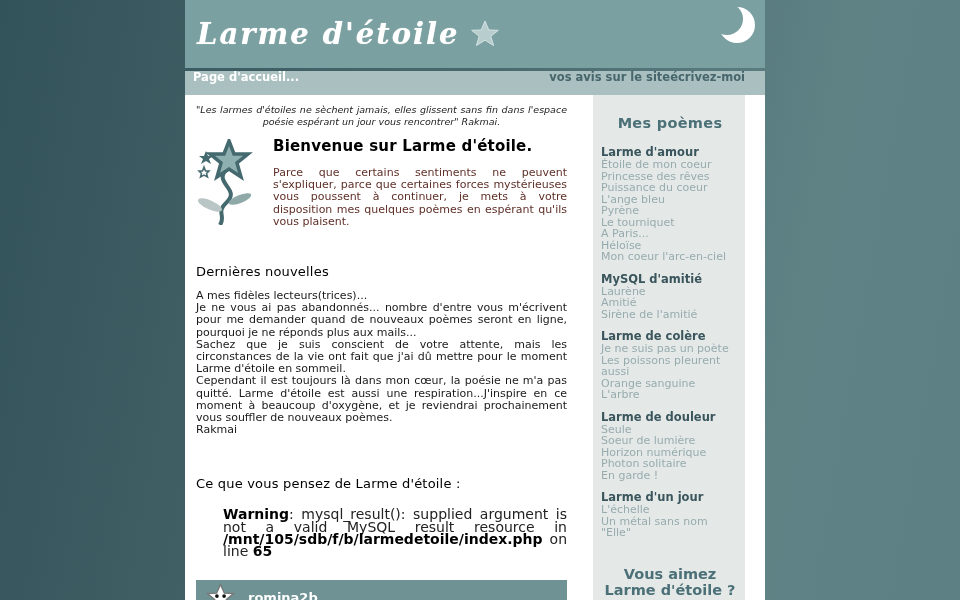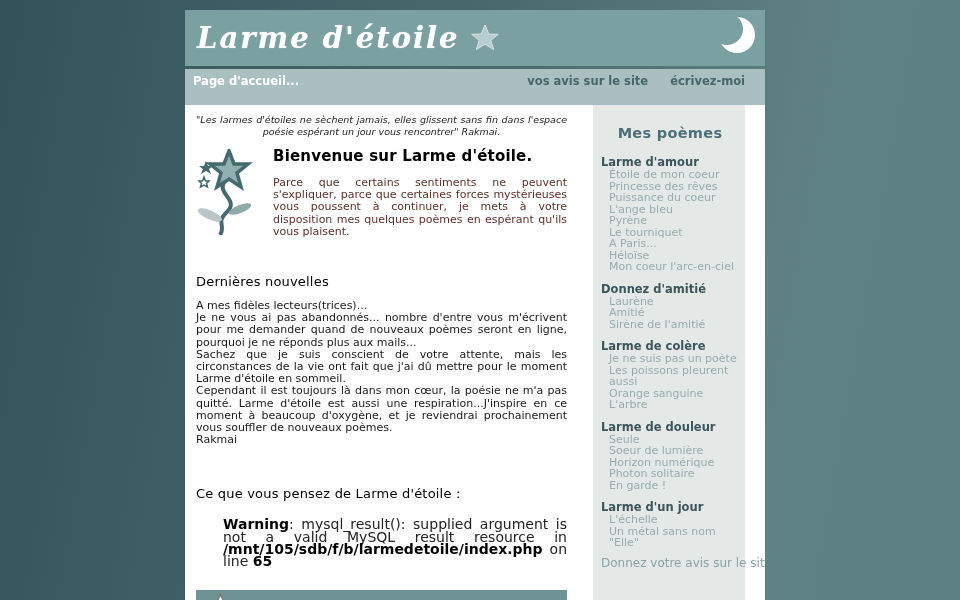--- a/index.html
+++ b/index.html
@@ -5,40 +5,40 @@
   * { margin:0; padding:0; box-sizing:border-box; }
   html,body { width:960px; height:600px; overflow:hidden; }
   body {
     font-family:"DejaVu Sans", sans-serif;
     background:linear-gradient(100deg,#33535a 0%, #47686d 45%, #5f8285 80%, #5d8084 100%);
   }
   .page { position:absolute; left:185px; top:0; width:580px; height:600px; }
 
   
   .banner {
-    margin-top:10px; height:56px; background:#7ba0a1;
+    height:68px; background:#7ba0a1;
     display:flex; align-items:center; padding:0 10px 0 12px; position:relative;
   }
   .site-title {
     color:#ffffff; font-family:"DejaVu Serif", serif; font-style:italic; font-weight:bold;
     font-size:29px; letter-spacing:2px; text-shadow:0 0 1px rgba(255,255,255,.6);
   }
   .title-star { margin-left:10px; margin-top:4px; }
   .moon-wrap { position:absolute; right:10px; top:7px; width:38px; height:38px; }
   .moon-disc { position:absolute; right:0; top:0; width:36px; height:36px; border-radius:50%; background:#ffffff; }
   .moon-bite { position:absolute; right:12px; top:-4px; width:32px; height:32px; border-radius:50%; background:#7ba0a1; }
 
   
   .navbar {
-    margin-top:3px; height:36px; background:#a9bfc0;
+    margin-top:3px; height:24px; background:#a9bfc0;
     display:flex; align-items:center; justify-content:space-between;
     padding:0 20px 12px 8px; font-size:11.5px; font-weight:bold;
   }
   .nav-home { color:#ffffff; cursor:pointer; }
-  .nav-right { display:flex; gap:22px; }
+  .nav-right { display:flex; }
   .nav-link { color:#47666b; cursor:pointer; }
 
   
   .content { display:flex; background:#ffffff; height:511px; overflow:hidden; }
   .main { width:408px; padding:9px 26px 0 11px; }
 
   .quote {
     font-size:9.5px; font-style:italic; color:#222; line-height:12px;
     text-align:justify; text-align-last:center;
   }
@@ -67,21 +67,21 @@
   .avatar { width:29px; height:29px; margin-right:13px; }
   .comment-author { color:#ffffff; font-weight:bold; font-size:13px; }
 
   
   .sidebar { width:152px; background:#e4e9e8; padding:20px 6px 0 8px; }
   .sidebar-title { font-size:14.5px; font-weight:bold; color:#4c7077; text-align:center; letter-spacing:.3px; }
   .cat { margin-top:10px; }
   .cat:first-of-type { margin-top:15px; }
   .cat-label { font-size:11.5px; font-weight:bold; color:#3a555c; line-height:13px; }
   .poem-list { list-style:none; }
-  .poem-list li { font-size:11px; line-height:11.5px; color:#97abad; cursor:pointer;margin-left:8px; }
+  .poem-list li { font-size:11px; line-height:11.5px; color:#97abad; cursor:pointer; }
   .cta-title { margin-top:27px; font-size:14.5px; font-weight:bold; color:#4c7077; text-align:center; line-height:16px; }
   .cta-list { list-style:none; margin-top:9px; }
   .cta-list li { font-size:12px; line-height:11.8px; color:#8ba2a4; cursor:pointer; white-space:nowrap; }
 </style>
 </head>
 <body>
 
 <div class="page">
 
   <div class="banner">
@@ -168,21 +168,21 @@
               <li>L'ange bleu</li>
               <li>Pyrène</li>
               <li>Le tourniquet</li>
               <li>A Paris...</li>
               <li>Héloïse</li>
               <li>Mon coeur l'arc-en-ciel</li>
             </ul>
           </div>
 
           <div class="cat">
-            <div class="cat-label">Donnez d'amitié</div>
+            <div class="cat-label">MySQL d'amitié</div>
             <ul class="poem-list">
 
             <li>Laurène</li>
               <li>Amitié</li>
               <li>Sirène de l'amitié</li>
             </ul>
           </div>
 
           <div class="cat">
             <div class="cat-label">Larme de colère</div>
@@ -211,20 +211,24 @@
             <div class="cat-label">Larme d'un jour</div>
             <ul class="poem-list">
 
             <li>L'échelle</li>
               <li>Un métal sans nom</li>
               <li>"Elle"</li>
             </ul>
           </div>
         </div>
 
+      <div class="cta-title">
+        <span>Vous aimez</span><br>
+        <span>Larme d'étoile ?</span>
+      </div>
       <ul class="cta-list">
 
       <li>Donnez votre avis sur le site</li>
         </ul>
     </aside>
 
   </div>
 </div>
 
 </body></html>

